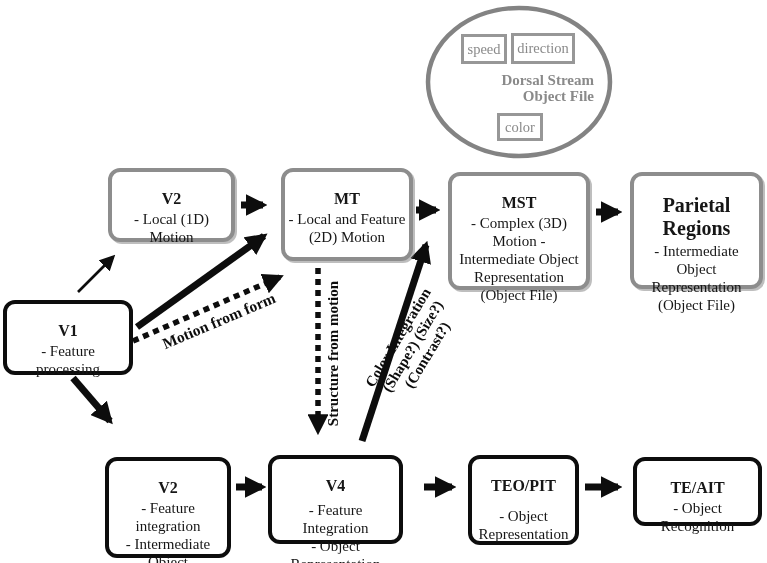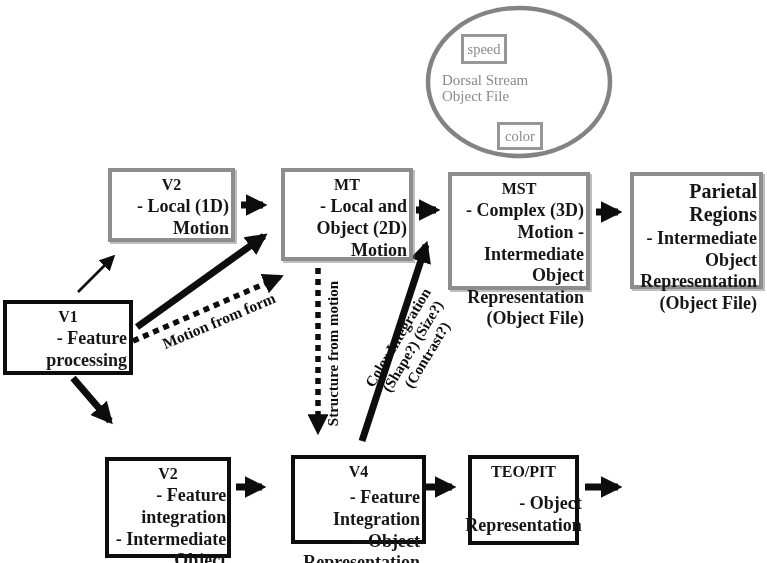--- a/index.html
+++ b/index.html
@@ -5,36 +5,36 @@
   html,body{margin:0;padding:0;}
   body{
     width:767px;height:563px;position:relative;background:#ffffff;
     font-family:"Liberation Serif","DejaVu Serif",serif;overflow:hidden;
   }
   #stage{position:absolute;left:0;top:0;width:611px;height:563px;}
   svg.layer{position:absolute;left:0;top:0;z-index:1;}
   .box{
     position:absolute;z-index:2;background:#ffffff;box-sizing:border-box;
     display:flex;flex-direction:column;align-items:center;
-    text-align:right;color:#161616;padding:4px 2px 2px 2px;
+    text-align:center;color:#161616;padding:18px 2px 2px 2px;border-radius:12px;
   }
   .box.gray{border:4px solid #8d8d8d;box-shadow:2px 2px 0 rgba(110,110,110,0.45);}
   .box.black{border:4px solid #0d0d0d;}
   .box-title{font-weight:bold;font-size:16px;line-height:1.15;}
-  .box-body{font-size:18px;line-height:1.2;margin-top:2px;font-weight:bold;}
+  .box-body{font-size:15px;line-height:1.2;margin-top:2px;}
   .gap-body{margin-top:12px;}
   
   .tagbox{
     position:absolute;z-index:2;box-sizing:border-box;background:#ffffff;
     border:3px solid #979797;color:#8a8a8a;font-size:14.5px;
     display:flex;align-items:center;justify-content:center;
   }
   .ellipse-title{
-    position:absolute;z-index:2;color:#8a8a8a;font-weight:normal;font-size:15px;
-    line-height:16px;text-align:left;
+    position:absolute;z-index:2;color:#8a8a8a;font-weight:bold;font-size:15px;
+    line-height:16px;text-align:right;
   }
   
   .arrow-label{
     position:absolute;z-index:3;font-weight:bold;color:#0d0d0d;
     text-align:center;white-space:nowrap;
   }
   #label-motion{left:134px;top:312px;width:170px;font-size:15.5px;transform:rotate(-23deg);}
   #label-structure{left:245px;top:345px;width:176px;font-size:15px;transform:rotate(-90deg);}
   #label-color{left:338px;top:321px;width:150px;font-size:15px;line-height:17px;transform:rotate(-59deg);}
   .arrow-thick{stroke:#0d0d0d;stroke-width:7;}
@@ -73,36 +73,39 @@
     <line class="arrow-thick" x1="73" y1="378" x2="110" y2="421" marker-end="url(#mh-thick)"></line>
 
     <line class="arrow-dotted" x1="133" y1="341" x2="280" y2="277" marker-end="url(#mh-dot)"></line>
     <line class="arrow-dotted" x1="318" y1="268" x2="318" y2="431" marker-end="url(#mh-dot)"></line>
     <line class="arrow-thick" x1="362" y1="441" x2="426" y2="245" marker-end="url(#mh-thick)"></line>
   </svg>
 
   <div class="tagbox" style="left:461px;top:34px;width:46px;height:30px">
     <span>speed</span>
   </div>
+  <div class="tagbox" style="left:511px;top:33px;width:64px;height:31px">
+    <span>direction</span>
+  </div>
   <div class="ellipse-title" style="left:442px;top:72px;width:152px">
     <div>Dorsal Stream</div>
     <div>Object File</div>
   </div>
-  <div class="tagbox" style="left:497px;top:122px;width:46px;height:28px">
+  <div class="tagbox" style="left:497px;top:113px;width:46px;height:28px">
     <span>color</span>
   </div>
 
   <div class="box gray" style="left:108px;top:168px;width:127px;height:74px">
     <div class="box-title">V2</div>
     <div class="box-body">- Local (1D) Motion</div>
   </div>
 
   <div class="box gray" style="left:281px;top:168px;width:132px;height:93px">
     <div class="box-title">MT</div>
-    <div class="box-body">- Local and Object (2D) Motion</div>
+    <div class="box-body">- Local and Feature (2D) Motion</div>
   </div>
 
   <div class="box gray" style="left:448px;top:172px;width:142px;height:118px">
     <div class="box-title">MST</div>
     <div class="box-body">
       <span>- Complex (3D) Motion</span>
       <span>- Intermediate Object Representation (Object File)</span>
     </div>
   </div>
 
@@ -119,33 +122,37 @@
   </div>
 
   <div class="box black" style="left:105px;top:457px;width:126px;height:101px">
     <div class="box-title">V2</div>
     <div class="box-body">
       <div>- Feature integration</div>
       <div>- Intermediate Object Representation</div>
     </div>
   </div>
 
-  <div class="box black" style="left:291px;top:455px;width:135px;height:89px">
+  <div class="box black" style="left:268px;top:455px;width:135px;height:89px">
     <div class="box-title">V4</div>
     <div class="box-body" style="margin-top:6px">
       <div>- Feature Integration</div>
       <div>- Object Representation</div>
     </div>
   </div>
 
   <div class="box black" style="left:468px;top:455px;width:111px;height:90px">
     <div class="box-title">TEO/PIT</div>
     <div class="box-body gap-body">- Object Representation</div>
   </div>
 
+  <div class="box black" style="left:633px;top:457px;width:129px;height:69px">
+    <div class="box-title">TE/AIT</div>
+    <div class="box-body">- Object Recognition</div>
+  </div>
 
   <div id="label-motion" class="arrow-label">Motion from form</div>
   <div id="label-structure" class="arrow-label">Structure from motion</div>
   <div id="label-color" class="arrow-label">
     <div>Color Integration</div>
     <div>(Shape?) (Size?)</div>
     <div>(Contrast?)</div>
   </div>
 
 </div>

